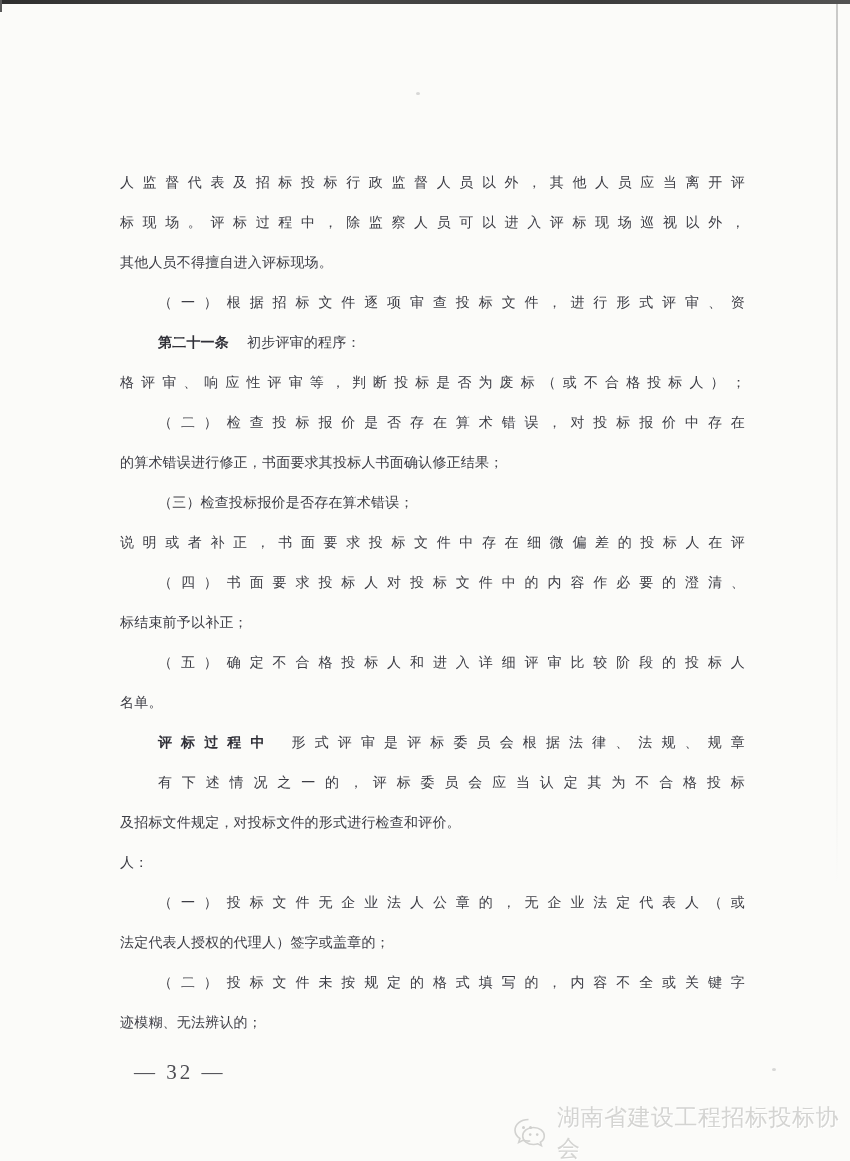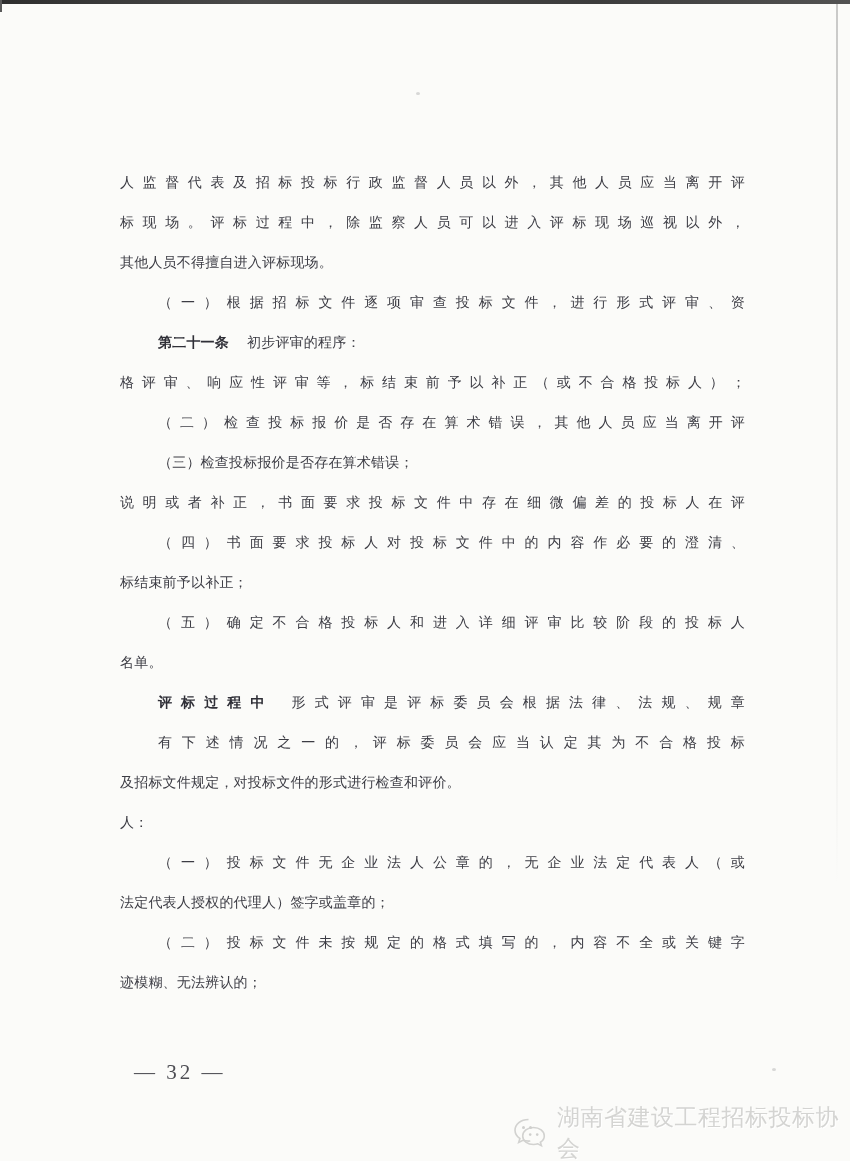--- a/index.html
+++ b/index.html
@@ -100,22 +100,23 @@
   <div id="top-edge"></div>
   <div id="top-edge-left-tick"></div>
   <div id="right-edge"></div>
 
   <div id="text-block">
       <div class="line fill">人监督代表及招标投标行政监督人员以外，其他人员应当离开评</div>
       <div class="line fill">标现场。评标过程中，除监察人员可以进入评标现场巡视以外，</div>
       <div class="line">其他人员不得擅自进入评标现场。</div>
       <div class="line fill indent">（一）根据招标文件逐项审查投标文件，进行形式评审、资</div>
       <div class="line indent"><span class="bold-head">第二十一条</span><span>初步评审的程序：</span></div>
-      <div class="line fill tight">格评审、响应性评审等，标结束前予以补正（或不合格投标人）；</div>
-      <div class="line fill indent">（二）检查投标报价是否存在算术错误，其他人员应当离开评</div>
+      <div class="line fill tight">格评审、响应性评审等，判断投标是否为废标（或不合格投标人）；</div>
+      <div class="line fill indent">（二）检查投标报价是否存在算术错误，对投标报价中存在</div>
+      <div class="line">的算术错误进行修正，书面要求其投标人书面确认修正结果；</div>
       <div class="line indent">（三）检查投标报价是否存在算术错误；</div>
       <div class="line fill">说明或者补正，书面要求投标文件中存在细微偏差的投标人在评</div>
       <div class="line fill indent">（四）书面要求投标人对投标文件中的内容作必要的澄清、</div>
       <div class="line">标结束前予以补正；</div>
       <div class="line fill indent">（五）确定不合格投标人和进入详细评审比较阶段的投标人</div>
       <div class="line">名单。</div>
       <div class="line fill indent"><span class="bold-head">评标过程中</span><span>形式评审是评标委员会根据法律、法规、规章</span></div>
       <div class="line fill indent">有下述情况之一的，评标委员会应当认定其为不合格投标</div>
       <div class="line">及招标文件规定，对投标文件的形式进行检查和评价。</div>
       <div class="line">人：</div>

